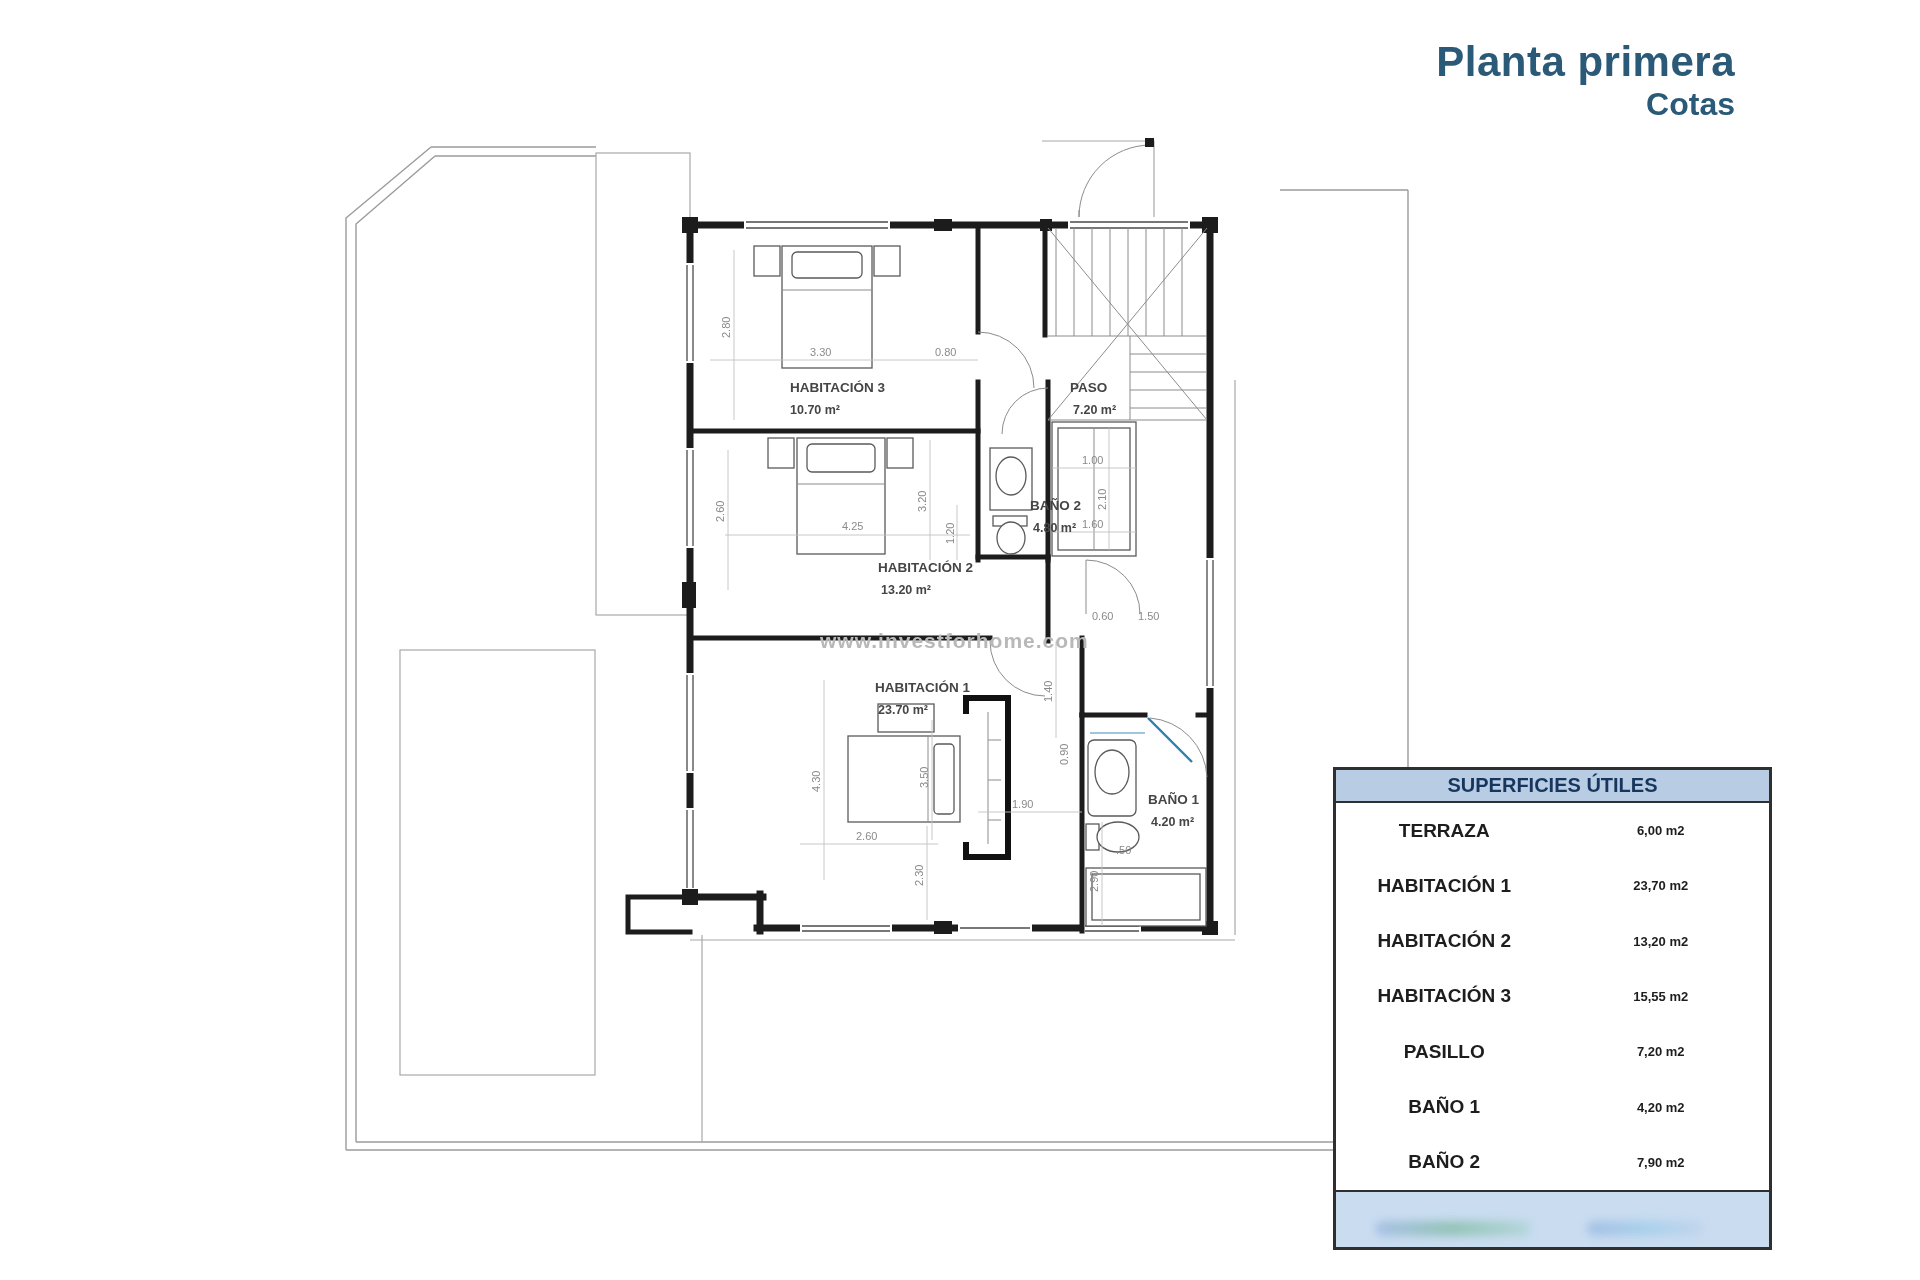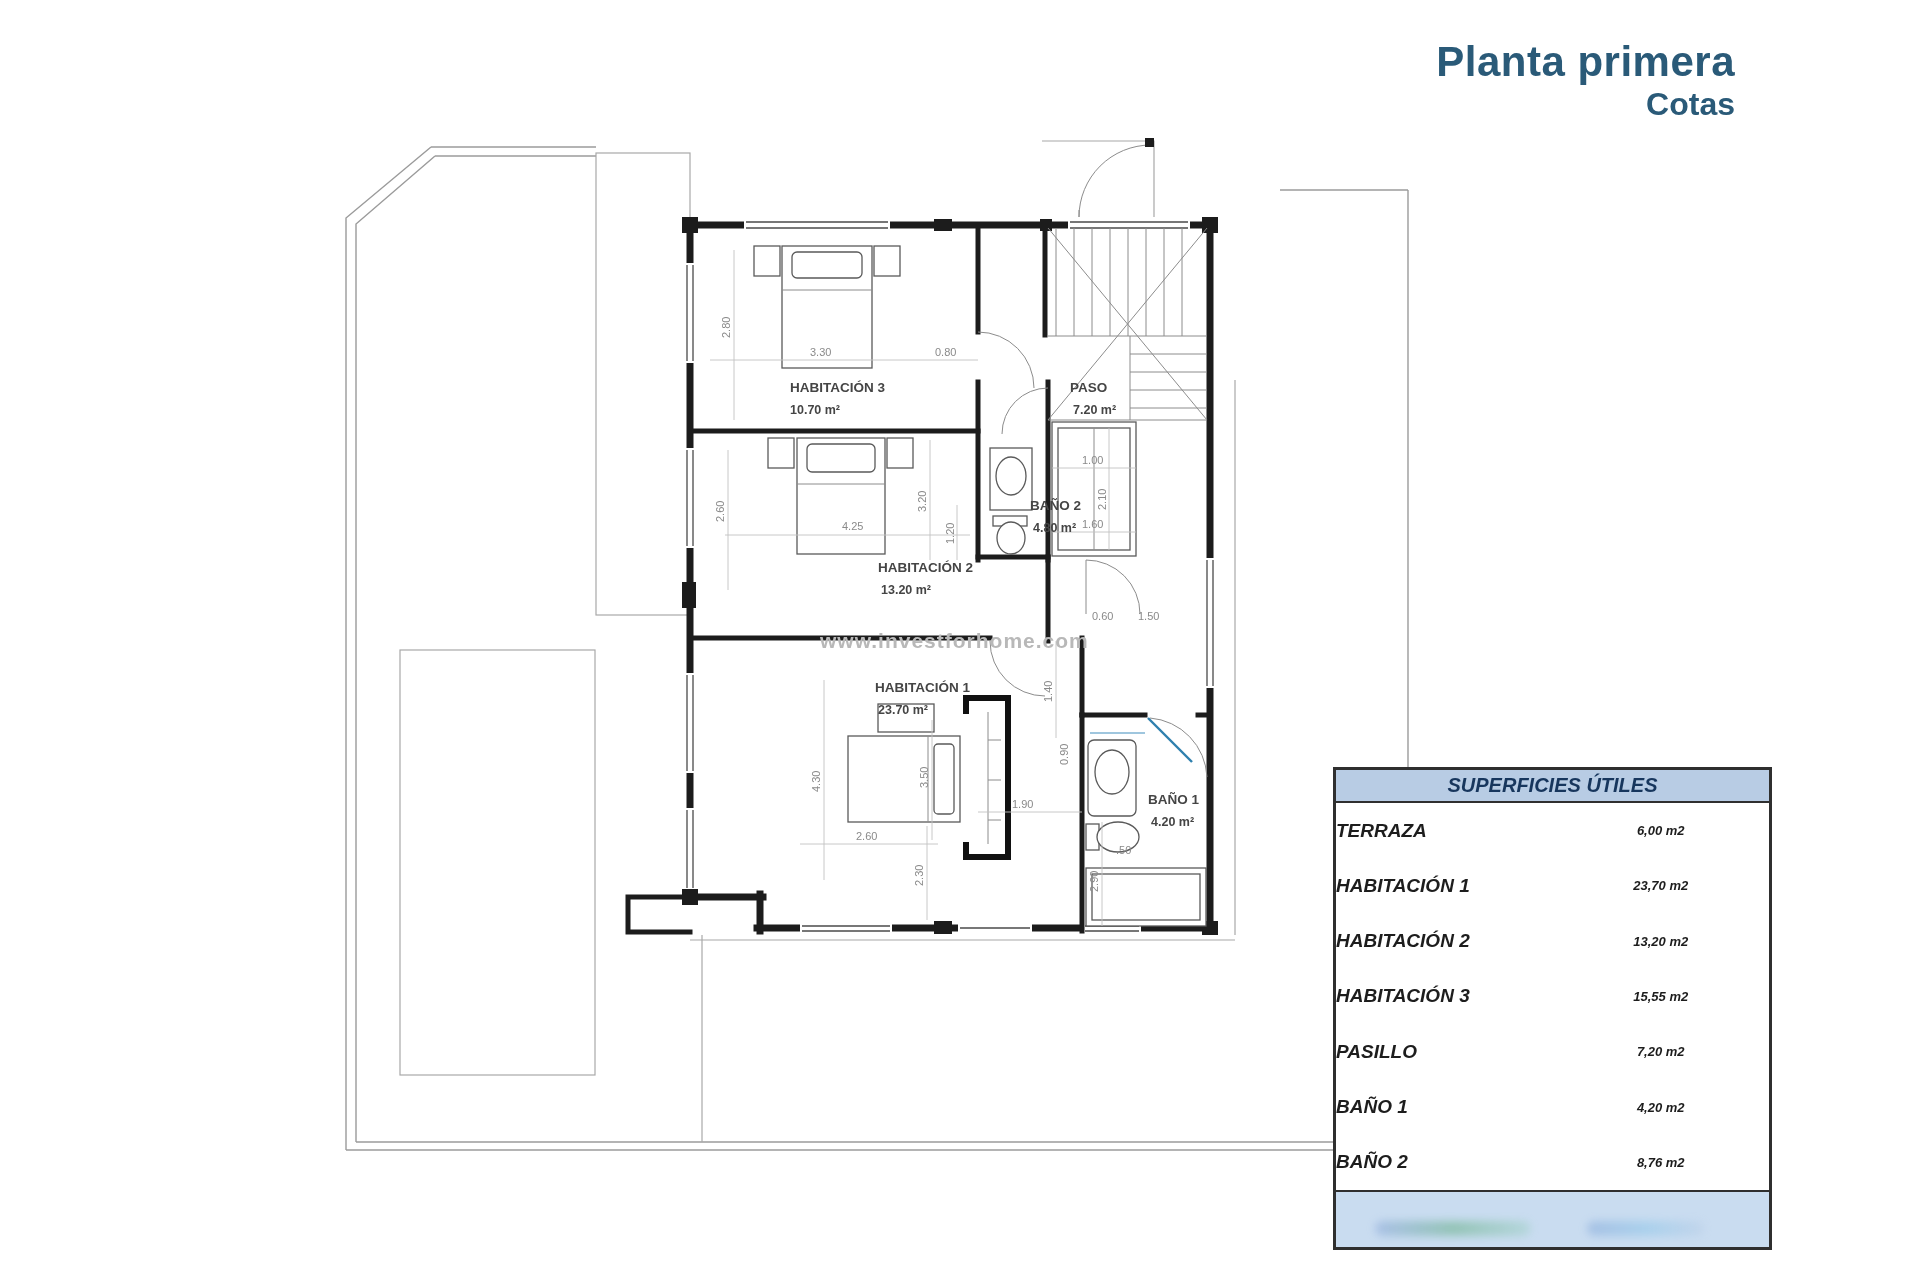--- a/index.html
+++ b/index.html
@@ -9,26 +9,26 @@
   
   .title-block{position:absolute;top:28px;right:185px;text-align:right;color:#2a5a78;}
   .title-main{font-size:42px;font-weight:700;letter-spacing:.5px;line-height:1.05;margin-top:12px;}
   .title-sub{font-size:32px;font-weight:700;margin-top:2px;}
 
   
   .plan-wrap{position:absolute;left:330px;top:120px;width:1120px;height:1090px;}
 
   
   .surf-table{position:absolute;left:1333px;top:767px;width:439px;height:483px;
-    border:3px solid #2f2f2f;box-sizing:border-box;background:#fff;display:flex;flex-direction:column;font-style:italic;}
+    border:3px solid #2f2f2f;box-sizing:border-box;background:#fff;display:flex;flex-direction:column;}
   .surf-head{height:31px;background:#b8cce4;border-bottom:2px solid #2f2f2f;display:flex;
     align-items:center;justify-content:center;font-size:20px;font-weight:700;color:#17365d;}
   .surf-rows{flex:1;display:flex;flex-direction:column;}
   .trow{flex:1;display:flex;align-items:center;}
-  .tlabel{width:50%;text-align:left;font-size:19px;font-weight:700;color:#1d1d1d;}
+  .tlabel{width:50%;text-align:center;font-size:19px;font-weight:700;color:#1d1d1d;}
   .tval{width:50%;text-align:center;font-size:13px;font-weight:700;color:#1d1d1d;}
   .surf-foot{height:55px;background:#c9dcf0;border-top:2px solid #2f2f2f;position:relative;overflow:hidden;}
   .smudge{position:absolute;border-radius:8px;filter:blur(4px);opacity:.55;}
   .smudge.a{left:9%;top:52%;width:36%;height:15px;
     background:linear-gradient(90deg,rgba(120,150,215,.7),rgba(80,165,110,.8),rgba(130,200,170,.5));}
   .smudge.b{left:58%;top:52%;width:27%;height:15px;
     background:linear-gradient(90deg,rgba(110,150,210,.7),rgba(120,190,230,.7),rgba(170,190,220,.4));}
 
   
   .bnd{stroke:#9b9b9b;stroke-width:1.4;fill:none;}
@@ -322,21 +322,21 @@
       <div class="trow">
         <span class="tlabel">PASILLO</span>
         <span class="tval">7,20 m2</span>
       </div>
       <div class="trow">
         <span class="tlabel">BAÑO 1</span>
         <span class="tval">4,20 m2</span>
       </div>
       <div class="trow">
         <span class="tlabel">BAÑO 2</span>
-        <span class="tval">8,76 m2</span>
+        <span class="tval">7,90 m2</span>
       </div>
     </div>
     <div class="surf-foot">
       <div class="smudge a"></div>
       <div class="smudge b"></div>
     </div>
   </div>
 
 </div>
 

